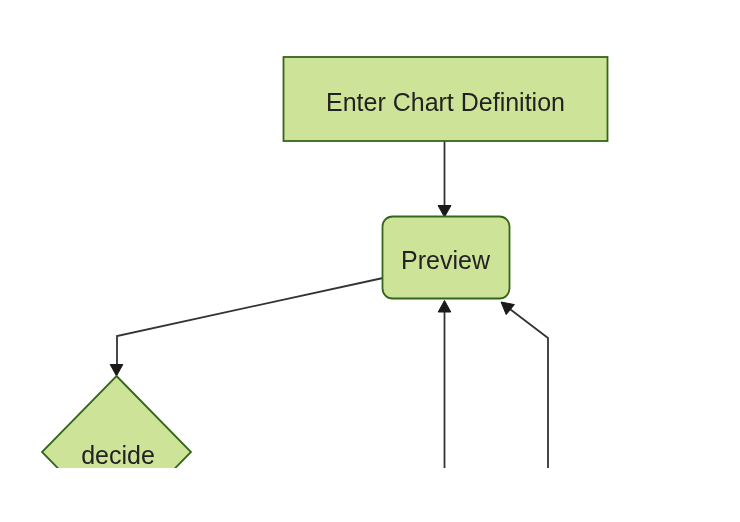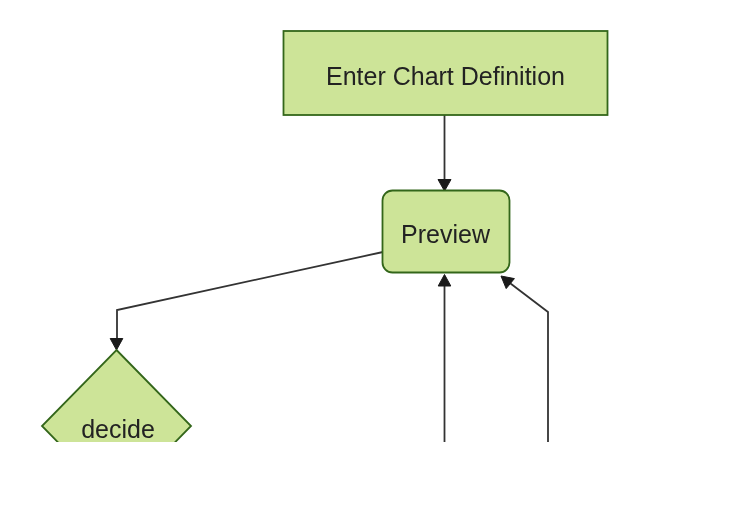--- a/index.html
+++ b/index.html
@@ -7,20 +7,21 @@
     padding: 0;
     background: #ffffff;
     font-family: "Liberation Sans", "DejaVu Sans", sans-serif;
   }
   .stage {
     position: relative;
     width: 740px;
     height: 442px;
     overflow: hidden;
     background: #ffffff;
+    margin-top: 26px;
   }
   svg { display: block; }
   .node-shape { stroke-width: 1.8px; }
   .edge-line  { fill: none; stroke-width: 1.8px; }
   .node-label {
     font-family: "Liberation Sans", "DejaVu Sans", sans-serif;
     font-size: 25px;
     text-anchor: middle;
   }
 </style>

